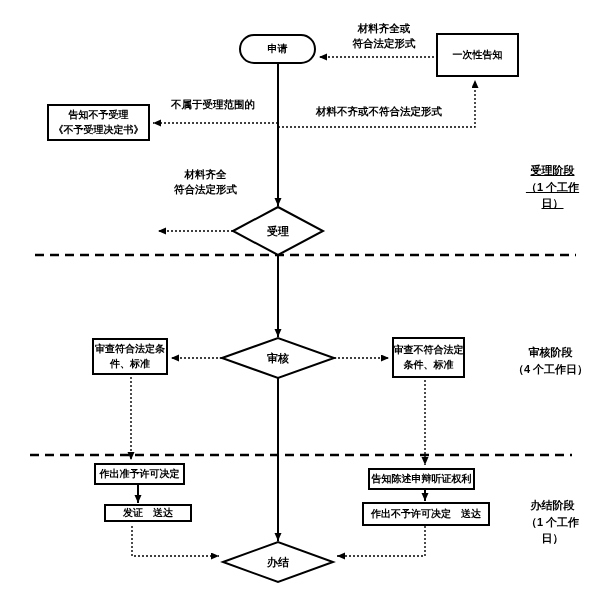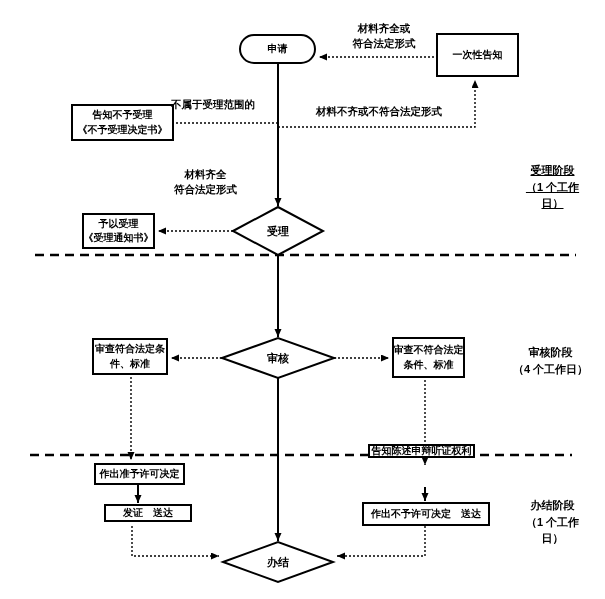--- a/index.html
+++ b/index.html
@@ -62,37 +62,35 @@
 
     <polygon points="233,231 278,207 323,231 278,255" fill="#fff" stroke="#000" stroke-width="2"></polygon>
     <polygon points="222,358 278,338 334,358 278,378" fill="#fff" stroke="#000" stroke-width="2"></polygon>
     <polygon points="223,562 278,542 333,562 278,582" fill="#fff" stroke="#000" stroke-width="2"></polygon>
   </svg>
 
   <div class="node" style="left:239px;top:34px;width:77px;height:30px;border-radius:15px;">申请</div>
 
   <div class="node" style="left:436px;top:33px;width:83px;height:44px;">一次性告知</div>
 
-  <div class="node" style="left:47px;top:104px;width:103px;height:37px;margin-left:24px;">告知不予受理
+  <div class="node" style="left:47px;top:104px;width:103px;height:37px;">告知不予受理
 《不予受理决定书》</div>
 
-  <div class="node" style="left:82px;top:213px;width:73px;height:36px;">予以受理
-《受理通知书》</div>
 
   <div class="node" style="left:92px;top:338px;width:76px;height:37px;">审查符合法定条
 件、标准</div>
 
   <div class="node" style="left:392px;top:337px;width:73px;height:41px;">审查不符合法定
 条件、标准</div>
 
   <div class="node" style="left:94px;top:463px;width:91px;height:22px;">作出准予许可决定</div>
 
   <div class="node" style="left:104px;top:504px;width:88px;height:18px;">发证　送达</div>
 
-  <div class="node" style="left:368px;top:444px;width:107px;height:14px;">告知陈述申辩听证权利</div>
+  <div class="node" style="left:368px;top:468px;width:107px;height:22px;">告知陈述申辩听证权利</div>
 
   <div class="node" style="left:362px;top:502px;width:128px;height:24px;">作出不予许可决定　送达</div>
 
   <div class="dlabel" style="left:248px;top:223px;width:60px;">受理</div>
   <div class="dlabel" style="left:248px;top:350px;width:60px;">审核</div>
   <div class="dlabel" style="left:248px;top:554px;width:60px;">办结</div>
 
   <div class="lbl" style="left:334px;top:21px;width:100px;">材料齐全或
 符合法定形式</div>
   <div class="lbl" style="left:168px;top:97px;width:90px;">不属于受理范围的</div>

